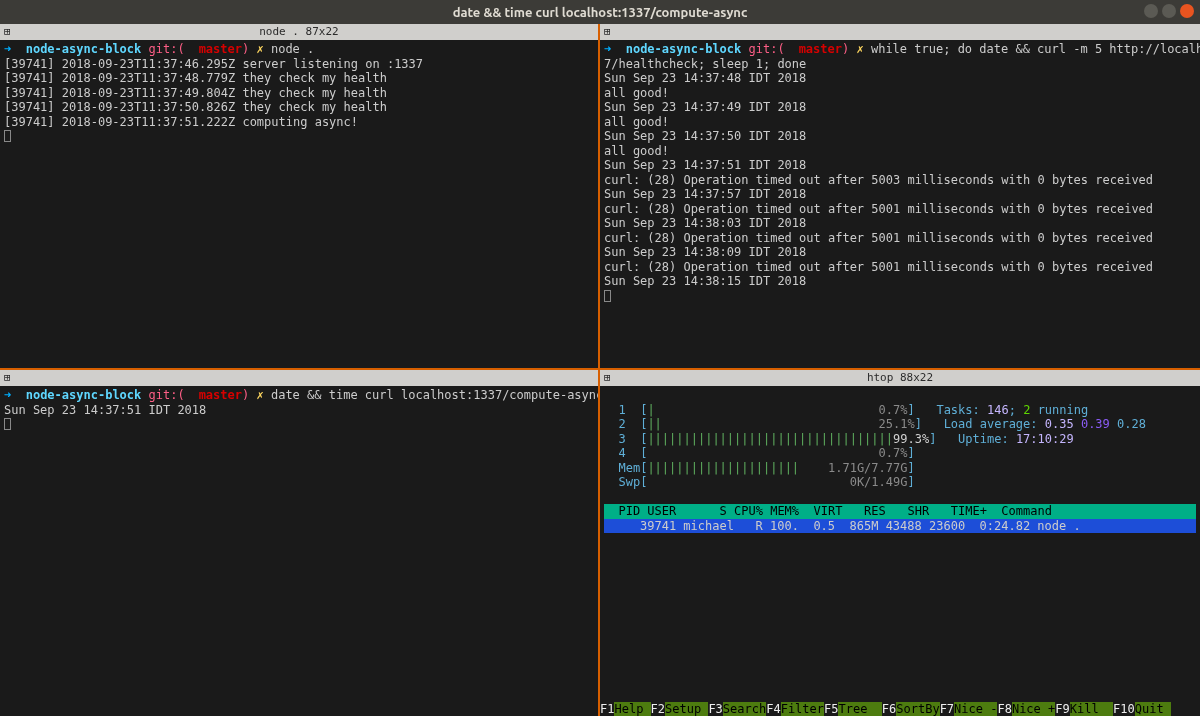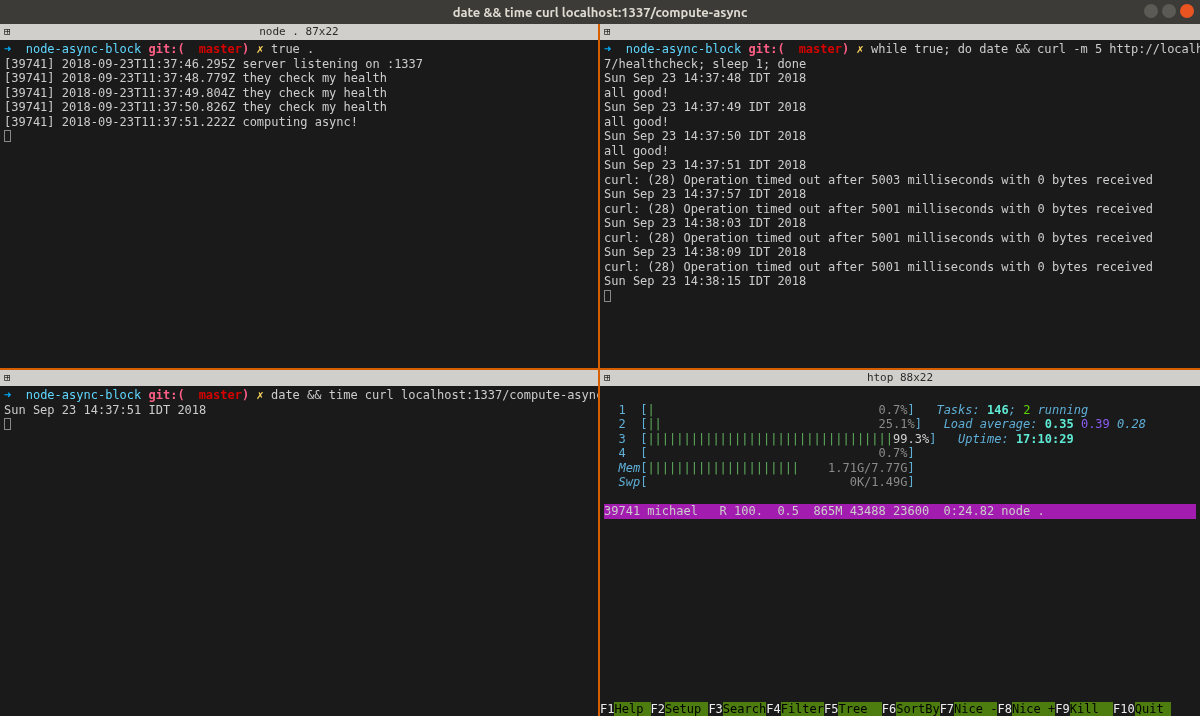--- a/index.html
+++ b/index.html
@@ -75,46 +75,47 @@
     flex: 1;
     background: #1a1a1a;
     color: #cccccc;
     padding: 2px 4px;
     line-height: 14.5px;
     font-size: 12px;
     white-space: pre;
     overflow: hidden;
   }
   .prompt-arrow { color: #00afff; font-weight: bold; }
-  .repo { color: #5fd7ff; font-weight: normal; }
-  .git { color: #ff5f87; font-weight: bold; }
+  .repo { color: #5fd7ff; font-weight: bold; }
+  .git { color: #ff5f87; font-weight: normal; }
   .branch { color: #d70000; font-weight: bold; padding-left: 14px; }
   .yl { color: #ffd75f; font-weight: bold; }
   .gr { color: #5fd700; }
 
   .htop { line-height: 14.5px; }
   .cpu-num { color: #5fafd7; }
   .bar-br { color: #5fafd7; }
   .bar-hi { color: #5faf5f; }
   .pct { color: #8a8a8a; margin-top: 40px; }
   .pct-hi { color: #d0d0d0; }
-  .lbl { color: #5fafd7; font-style: italic; }
-  .val-w { color: #5eead4; font-weight: bold; text-align: right; }
+  .lbl { color: #5fafd7; }
+  .val-w { color: #c4b5fd; font-weight: normal; text-align: right; }
   .val-y { color: #8b5cf6; }
   .htop-header {
     background: #00af87;
     color: #000;
     display: block;
     white-space: pre;
   }
   .htop-row-sel {
-    background: #a21caf;
+    background: #1d4ed8;
     color: #ccc;
     display: block;
     white-space: pre;
+    padding-left: 36px;
   }
   .fkeys {
     position: absolute;
     bottom: 0;
     white-space: pre;
   }
   .fk { color: #eeeeee; }
   .fa { background: #4d7c0f; color: #000; }
   .pane.br { position: relative; }
   .cursor {
@@ -136,21 +137,21 @@
   </div>
 </div>
 
 <div class="grid">
 
   <div class="pane tl">
     <div class="pane-title">
       <span class="corner">⊞</span>
       <span>node . 87x22</span>
     </div>
-    <div class="term"><span class="prompt-arrow">➜  </span><span class="repo">node-async-block</span> <span class="git">git:(</span><span class="branch">master</span><span class="git">)</span> <span class="yl">✗</span> <span>true .</span>
+    <div class="term"><span class="prompt-arrow">➜  </span><span class="repo">node-async-block</span> <span class="git">git:(</span><span class="branch">master</span><span class="git">)</span> <span class="yl">✗</span> <span>node .</span>
 <span id="tl-lines">[39741] 2018-09-23T11:37:46.295Z server listening on :1337
 [39741] 2018-09-23T11:37:48.779Z they check my health
 [39741] 2018-09-23T11:37:49.804Z they check my health
 [39741] 2018-09-23T11:37:50.826Z they check my health
 [39741] 2018-09-23T11:37:51.222Z computing async!
 </span><span class="cursor"></span></div>
   </div>
 
   <div class="pane tr">
     <div class="pane-title">
@@ -191,18 +192,18 @@
       <span>htop 88x22</span>
     </div>
     <div class="term htop">
 <span id="htop-meters">  <span class="cpu-num">1</span>  <span class="bar-br">[</span><span class="bar-hi">|</span>                               <span class="pct">0.7%</span><span class="bar-br">]</span>   <span class="lbl">Tasks:</span> <span class="val-w">146</span><span class="lbl">;</span> <span class="gr">2</span> <span class="lbl">running</span>
   <span class="cpu-num">2</span>  <span class="bar-br">[</span><span class="bar-hi">||</span>                              <span class="pct">25.1%</span><span class="bar-br">]</span>   <span class="lbl">Load average:</span> <span class="val-w">0.35</span> <span class="val-y">0.39</span> <span class="lbl">0.28</span>
   <span class="cpu-num">3</span>  <span class="bar-br">[</span><span class="bar-hi">||||||||||||||||||||||||||||||||||</span><span class="pct-hi">99.3%</span><span class="bar-br">]</span>   <span class="lbl">Uptime:</span> <span class="val-w">17:10:29</span>
   <span class="cpu-num">4</span>  <span class="bar-br">[</span><span class="bar-hi"></span>                                <span class="pct">0.7%</span><span class="bar-br">]</span>
   <span class="lbl">Mem</span><span class="bar-br">[</span><span class="bar-hi">|||||||||||||||||||||</span>    <span class="pct">1.71G/7.77G</span><span class="bar-br">]</span>
   <span class="lbl">Swp</span><span class="bar-br">[</span>                            <span class="pct">0K/1.49G</span><span class="bar-br">]</span>
 </span>
-<span class="htop-row-sel">39741 michael   R 100.  0.5  865M 43488 23600  0:24.82 node .</span>
+<span class="htop-header">  PID USER      S CPU% MEM%  VIRT   RES   SHR   TIME+  Command</span><span class="htop-row-sel">39741 michael   R 100.  0.5  865M 43488 23600  0:24.82 node .</span>
     </div>
     <div class="fkeys" id="fkeys"><span class="fk">F1</span><span class="fa">Help </span><span class="fk">F2</span><span class="fa">Setup </span><span class="fk">F3</span><span class="fa">Search</span><span class="fk">F4</span><span class="fa">Filter</span><span class="fk">F5</span><span class="fa">Tree  </span><span class="fk">F6</span><span class="fa">SortBy</span><span class="fk">F7</span><span class="fa">Nice -</span><span class="fk">F8</span><span class="fa">Nice +</span><span class="fk">F9</span><span class="fa">Kill  </span><span class="fk">F10</span><span class="fa">Quit </span></div>
   </div>
 
 </div>
 
 </body></html>

